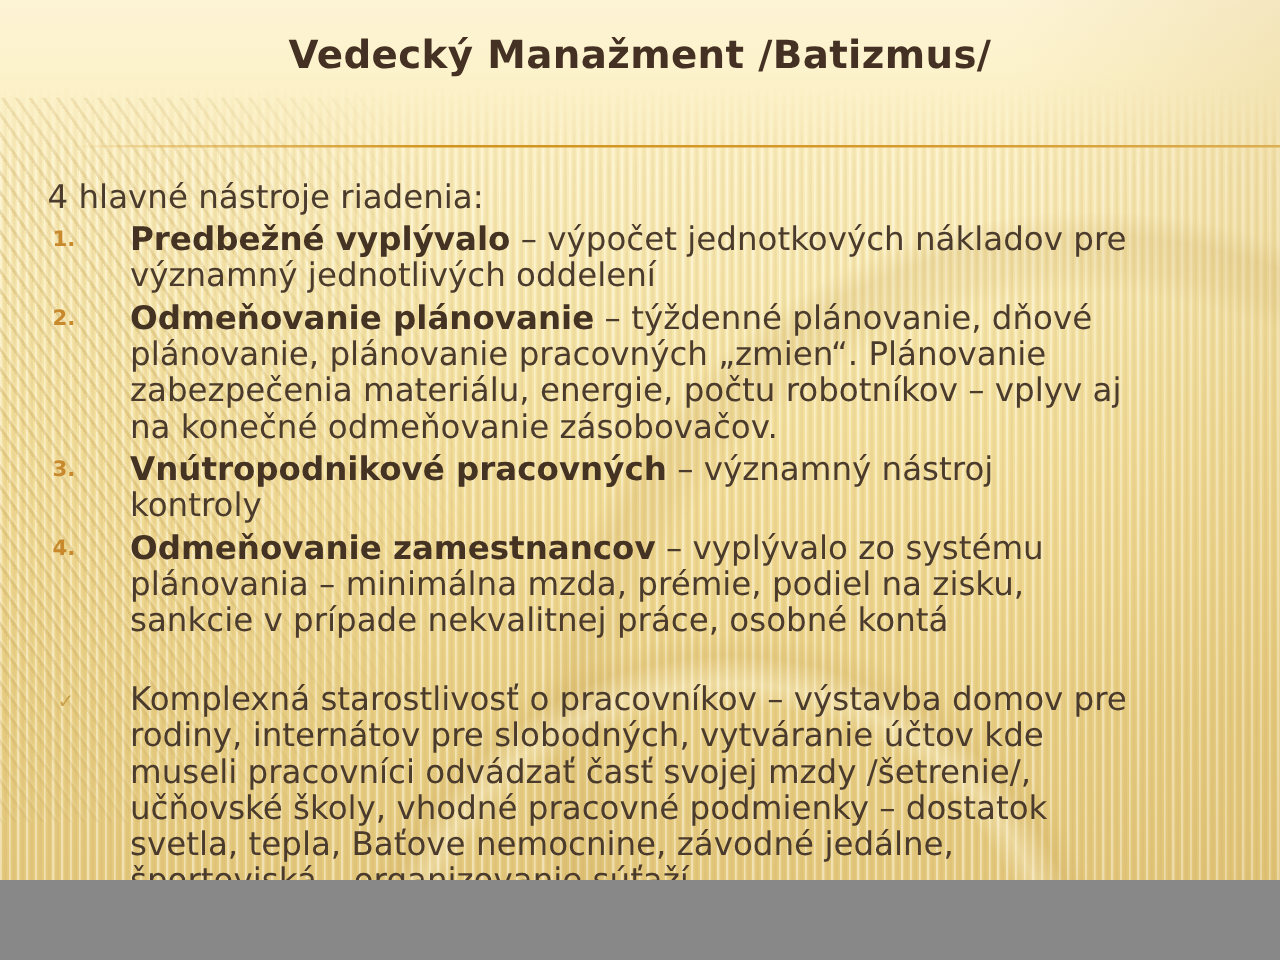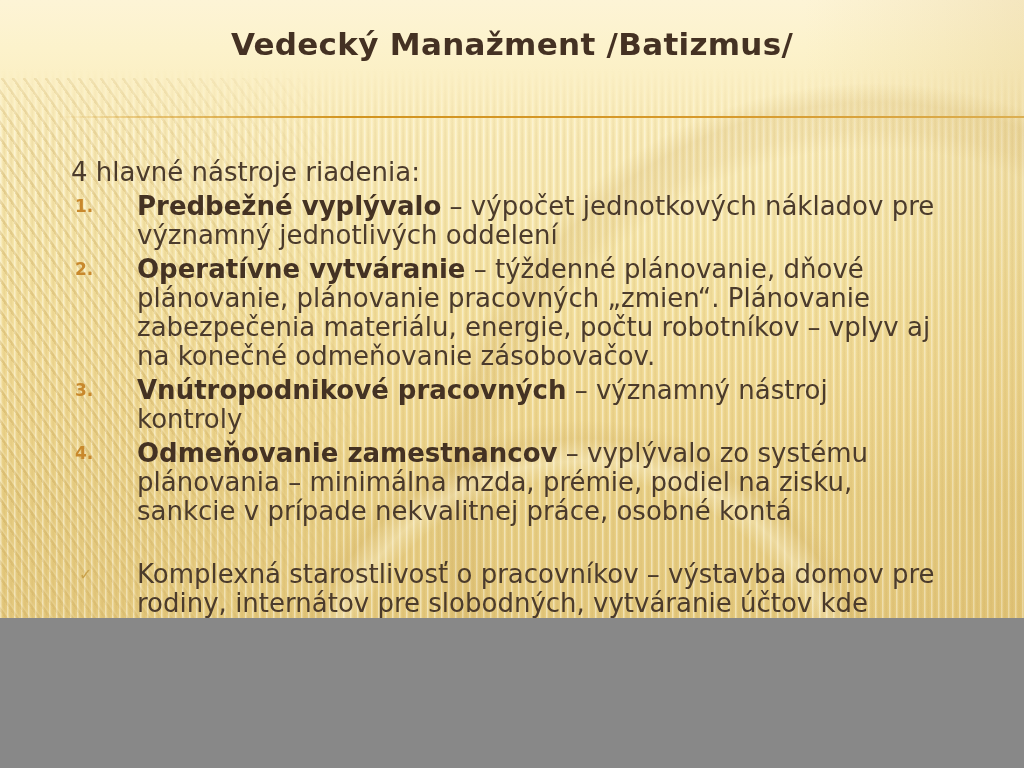--- a/index.html
+++ b/index.html
@@ -1,18 +1,18 @@
 <!DOCTYPE html>
 <html><head>
 <meta charset="utf-8">
 <style>
   html,body{margin:0;padding:0;background:#888;}
   .slide{
     position:relative;
-    width:1024px;height:618px;
+    width:1024px;height:704px;
     overflow:hidden;
     font-family:"DejaVu Sans","Liberation Sans",sans-serif;
     background:linear-gradient(180deg,
       #fdf4d6 0%, #fcf2cb 8%, #faedbd 18%, #f7e8b0 32%,
       #f4e1a0 48%, #f0d993 64%, #e9d086 80%, #e4c97e 100%);
   }
   
   .bg-vert{
     position:absolute;left:0;right:0;top:68px;bottom:0;
     background:repeating-linear-gradient(90deg,
@@ -59,22 +59,22 @@
     letter-spacing:0.3px;color:#443123;
   }
   .rule{
     position:absolute;top:116px;left:58px;right:0;height:2px;
     background:linear-gradient(90deg,
       rgba(214,157,45,0) 0%, rgba(214,157,45,0.45) 8%,
       #d2941f 30%, #d79a2d 70%, #dcaf52 100%);
   }
 
   .content{
-    position:absolute;top:158px;left:38px;right:30px;
-    color:#4b3b2c;font-size:26px;line-height:29px;margin-left:33px;
+    position:absolute;top:144px;left:38px;right:30px;
+    color:#4b3b2c;font-size:26px;line-height:29px;
   }
   .intro{margin:0 0 5px 0;}
   .item{display:flex;margin:0 0 5px 0;}
   .num{
     flex:0 0 66px;box-sizing:border-box;padding-left:4px;
     color:#c8882c;font-weight:bold;font-size:17px;line-height:29px;
   }
   .text{flex:1;white-space:pre-line;}
   .text b{font-weight:bold;color:#443223;}
   .check-item{margin-top:34px;}
@@ -99,21 +99,21 @@
     <p class="intro">4 hlavné nástroje riadenia:</p>
 
     <div class="item">
       <span class="num">1.</span>
       <span class="text"><b>Predbežné vyplývalo</b><span> – výpočet jednotkových nákladov pre
 významný jednotlivých oddelení</span></span>
     </div>
 
     <div class="item">
       <span class="num">2.</span>
-      <span class="text"><b>Operatívne vytváranie</b><span> – týždenné plánovanie, dňové
+      <span class="text"><b>Odmeňovanie plánovanie</b><span> – týždenné plánovanie, dňové
 plánovanie, plánovanie pracovných „zmien“. Plánovanie
 zabezpečenia materiálu, energie, počtu robotníkov – vplyv aj
 na konečné odmeňovanie zásobovačov.</span></span>
     </div>
 
     <div class="item">
       <span class="num">3.</span>
       <span class="text"><b>Vnútropodnikové pracovných</b><span> – významný nástroj
 kontroly</span></span>
     </div>

